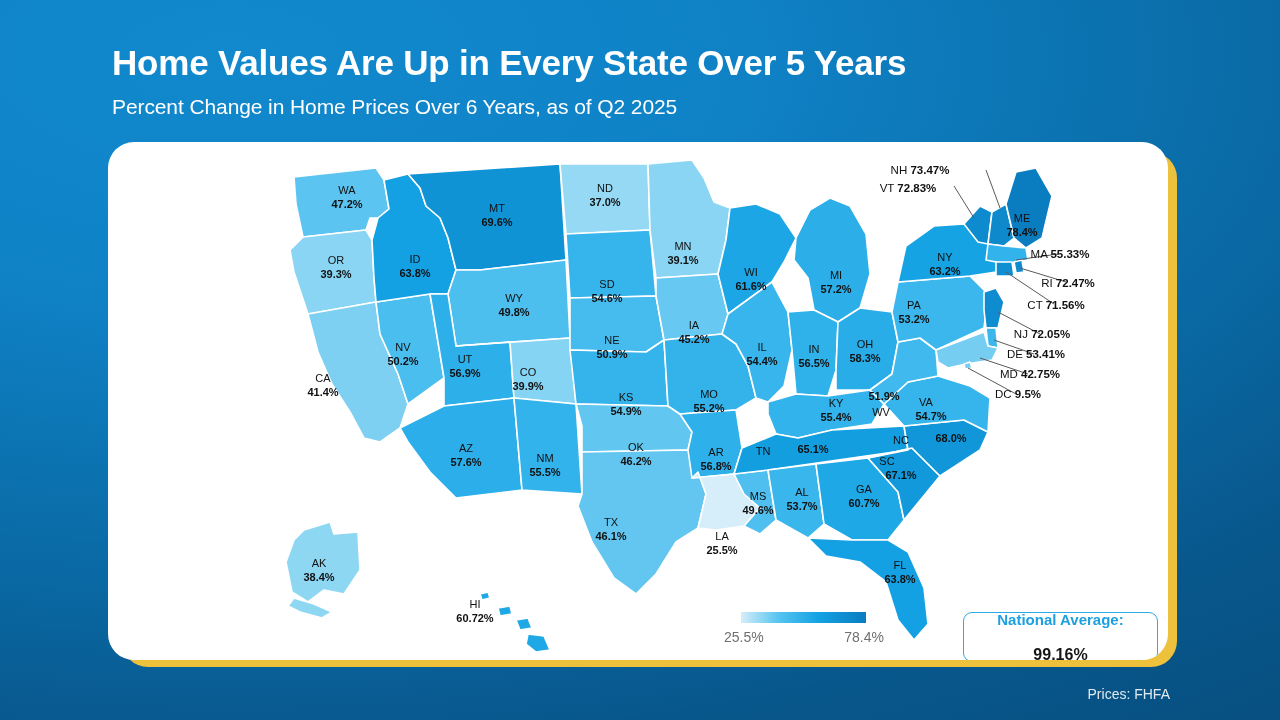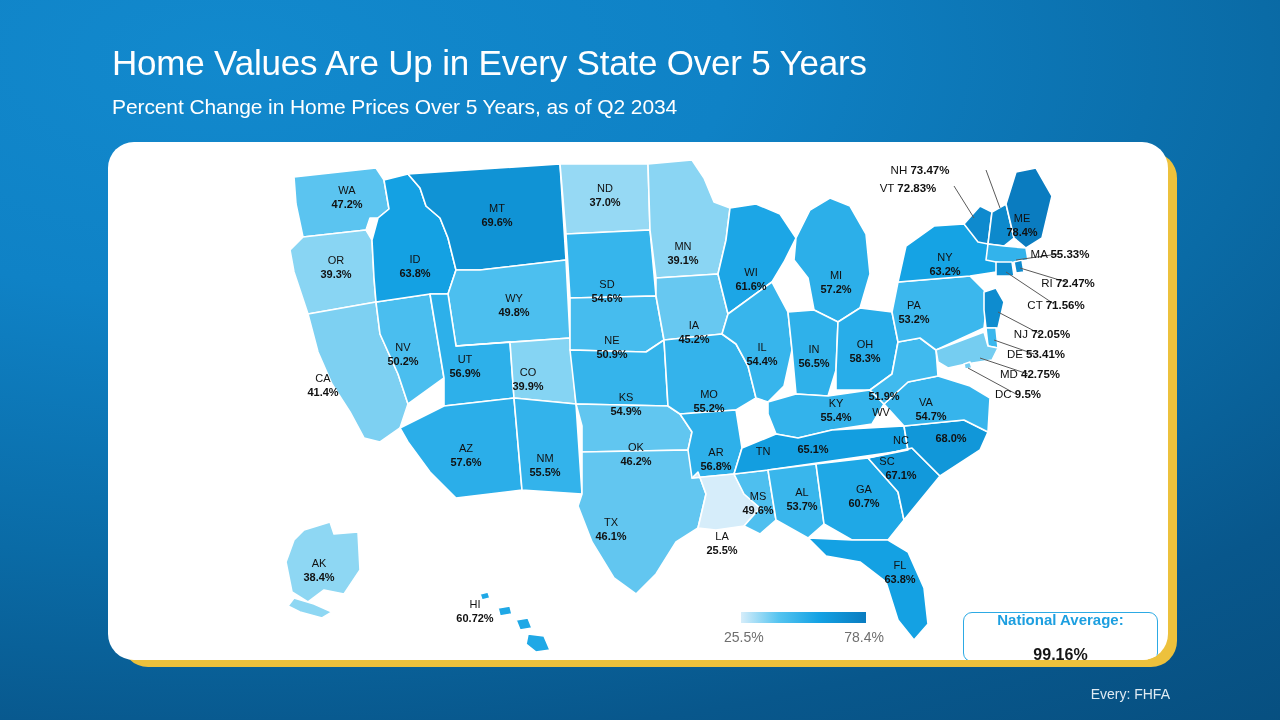--- a/index.html
+++ b/index.html
@@ -11,21 +11,21 @@
     background-image:
       radial-gradient(ellipse 140% 120% at 18% 8%, #1289cd 0%, #0f82c6 28%, #0a6ba6 58%, #08578c 80%, #074e7e 100%);
     position: relative;
   }
 
   
   .header { position:absolute; left:112px; top:42px; width:1060px; }
   .title {
     color:#ffffff;
     font-size:35px;
-    font-weight:normal;
+    font-weight:bold;
     letter-spacing:-0.2px;
     line-height:1.18;
     white-space:nowrap;
   }
   .subtitle {
     color:#ffffff;
     font-size:21px;
     font-weight:normal;
     margin-top:12px;
     letter-spacing:-0.1px;
@@ -91,21 +91,21 @@
   .source {
     position:absolute; right:110px; bottom:18px;
     color:#dfeaf2; font-size:14px;
   }
 </style>
 </head>
 <body>
 
 <div class="header">
   <div class="title">Home Values Are Up in Every State Over 5 Years</div>
-  <div class="subtitle">Percent Change in Home Prices Over 5 Years, as of Q2 2034</div>
+  <div class="subtitle">Percent Change in Home Prices Over 6 Years, as of Q2 2025</div>
 </div>
 
 <div class="card-gold"></div>
 
 <div class="card">
   <div class="map-wrap">
 
     <svg class="map-svg" viewBox="0 0 1060 518" preserveAspectRatio="none">
 
       <g>
@@ -409,13 +409,13 @@
     </div>
 
     <div class="natbox">
       <div class="nl">National Average:</div>
       <div class="nv">99.16%</div>
     </div>
 
   </div>
 </div>
 
-<div class="source">Every: FHFA</div>
+<div class="source">Prices: FHFA</div>
 
 </body></html>

